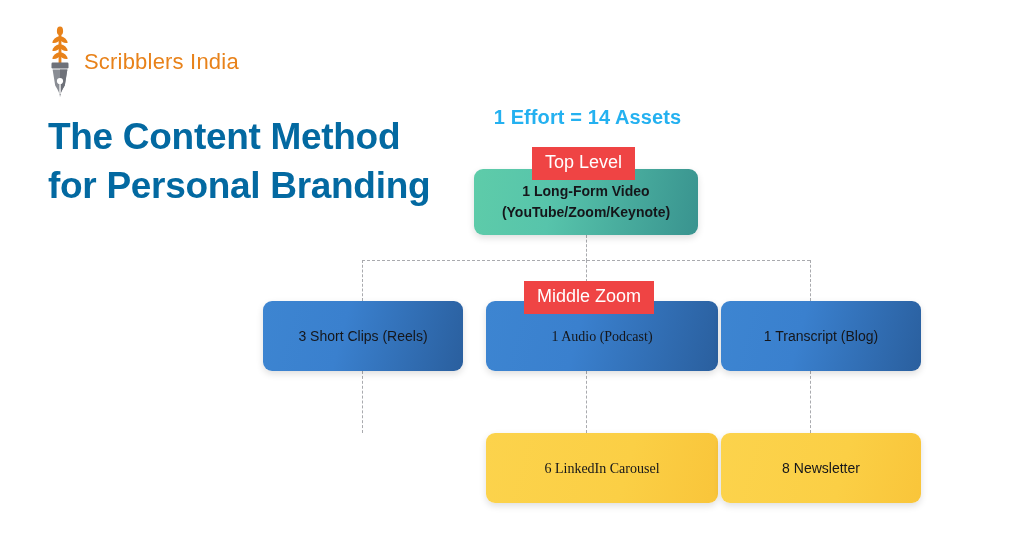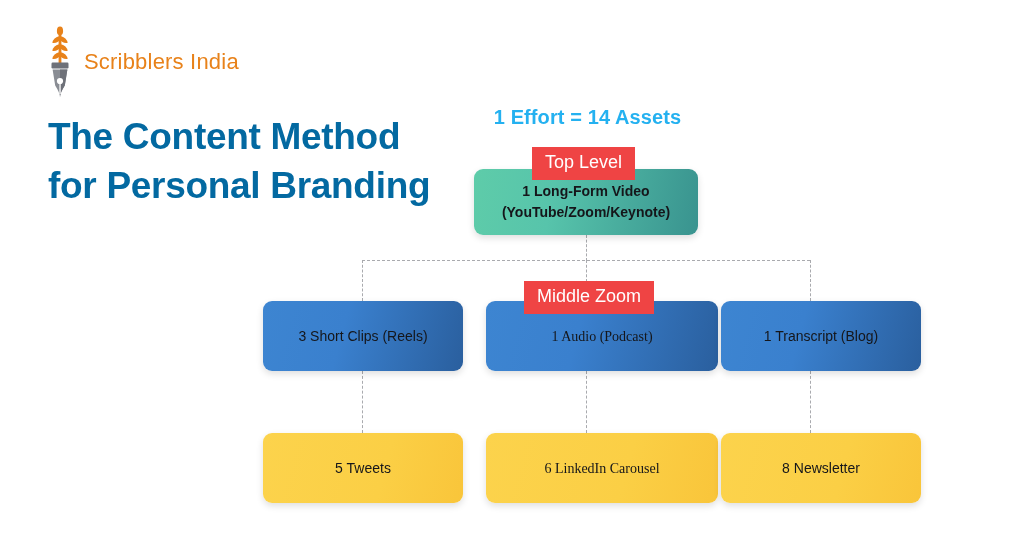--- a/index.html
+++ b/index.html
@@ -179,23 +179,20 @@
   <div class="node node-mid col-1">
     <span>3 Short Clips (Reels)</span>
   </div>
   <div class="node node-mid col-2">
     <span>1 Audio (Podcast)</span>
   </div>
   <div class="node node-mid col-3">
     <span>1 Transcript (Blog)</span>
   </div>
 
-  <div class="node node-bot col-1">
-    <span>5 Tweets</span>
-  </div>
   <div class="node node-bot col-2">
     <span>6 LinkedIn Carousel</span>
   </div>
   <div class="node node-bot col-3">
     <span>8 Newsletter</span>
   </div>
 
   <div class="badge badge-top">Top Level</div>
   <div class="badge badge-mid">Middle Zoom</div>
 

